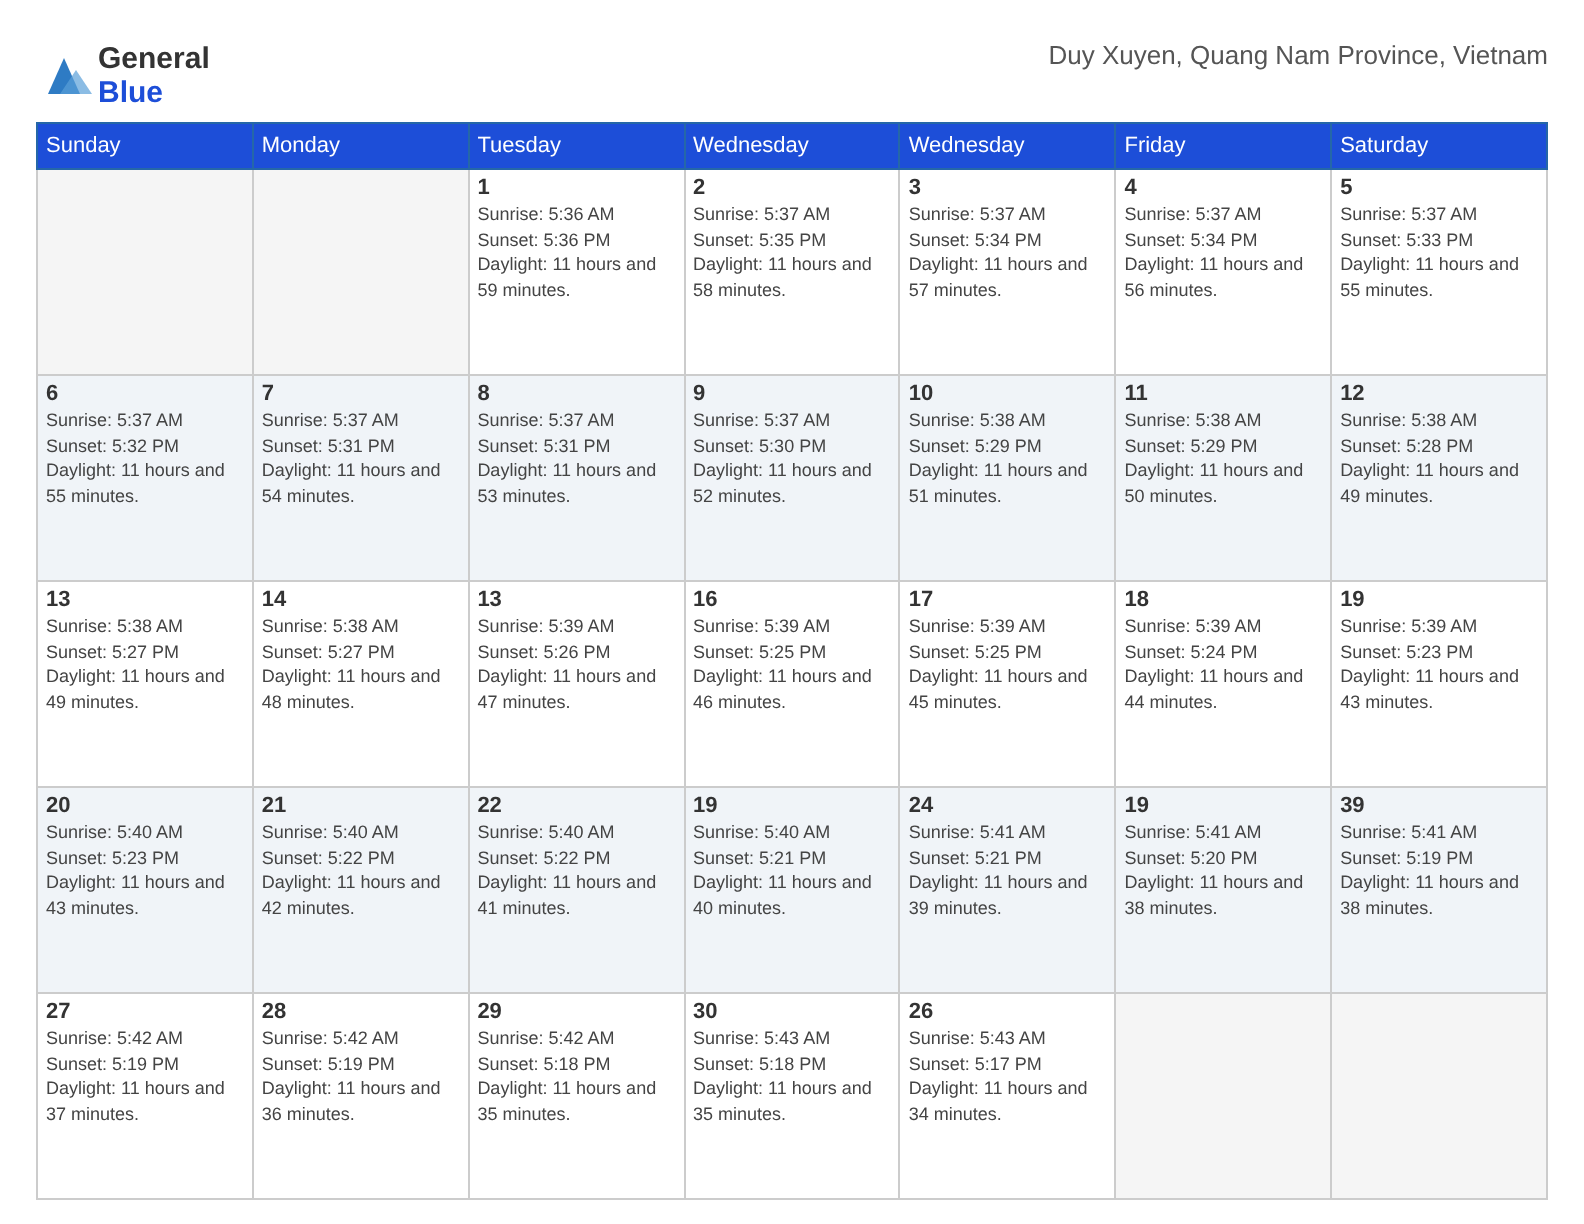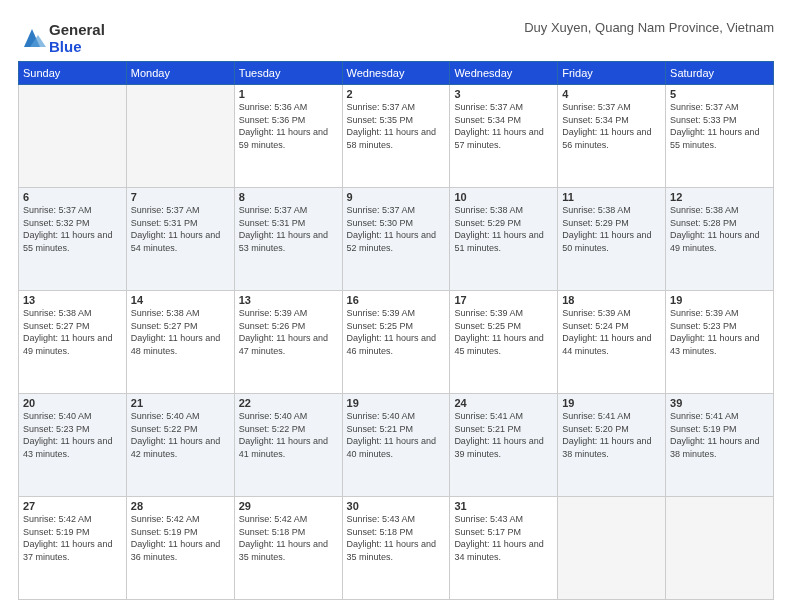--- a/index.html
+++ b/index.html
@@ -264,21 +264,21 @@
           </td>
           <td>
             <span class="day-num">29</span>
             <div class="day-info">Sunrise: 5:42 AM<br>Sunset: 5:18 PM<br>Daylight: 11 hours and 35 minutes.</div>
           </td>
           <td>
             <span class="day-num">30</span>
             <div class="day-info">Sunrise: 5:43 AM<br>Sunset: 5:18 PM<br>Daylight: 11 hours and 35 minutes.</div>
           </td>
           <td>
-            <span class="day-num">31</span>
+            <span class="day-num">26</span>
             <div class="day-info">Sunrise: 5:43 AM<br>Sunset: 5:17 PM<br>Daylight: 11 hours and 34 minutes.</div>
           </td>
           <td class="empty"></td>
           <td class="empty"></td>
         </tr>
       </tbody>
   </table>
 </div>
 
 </body></html>

